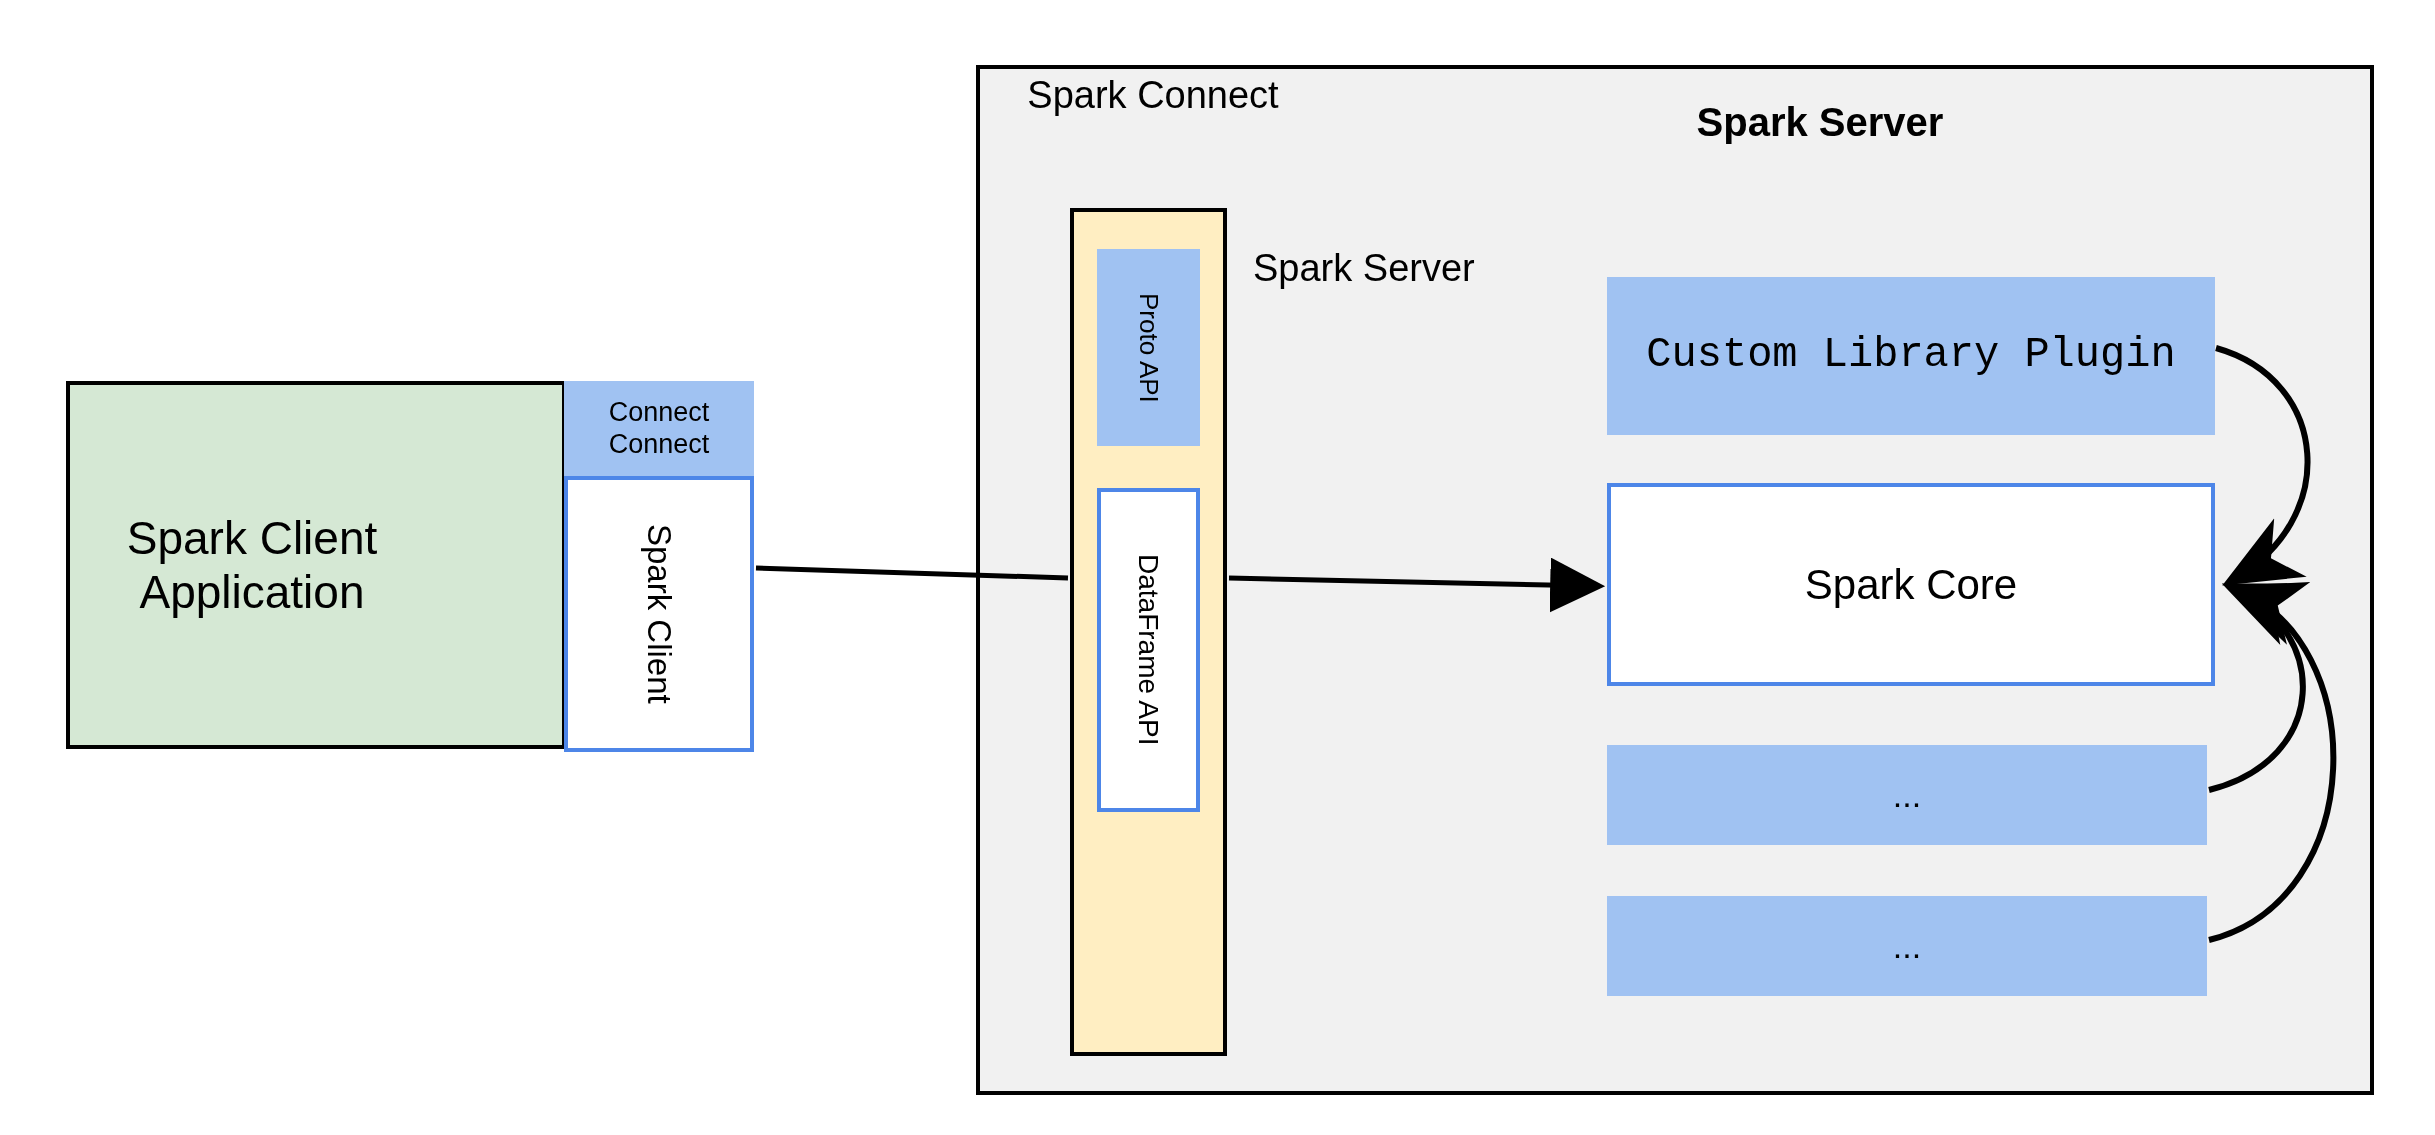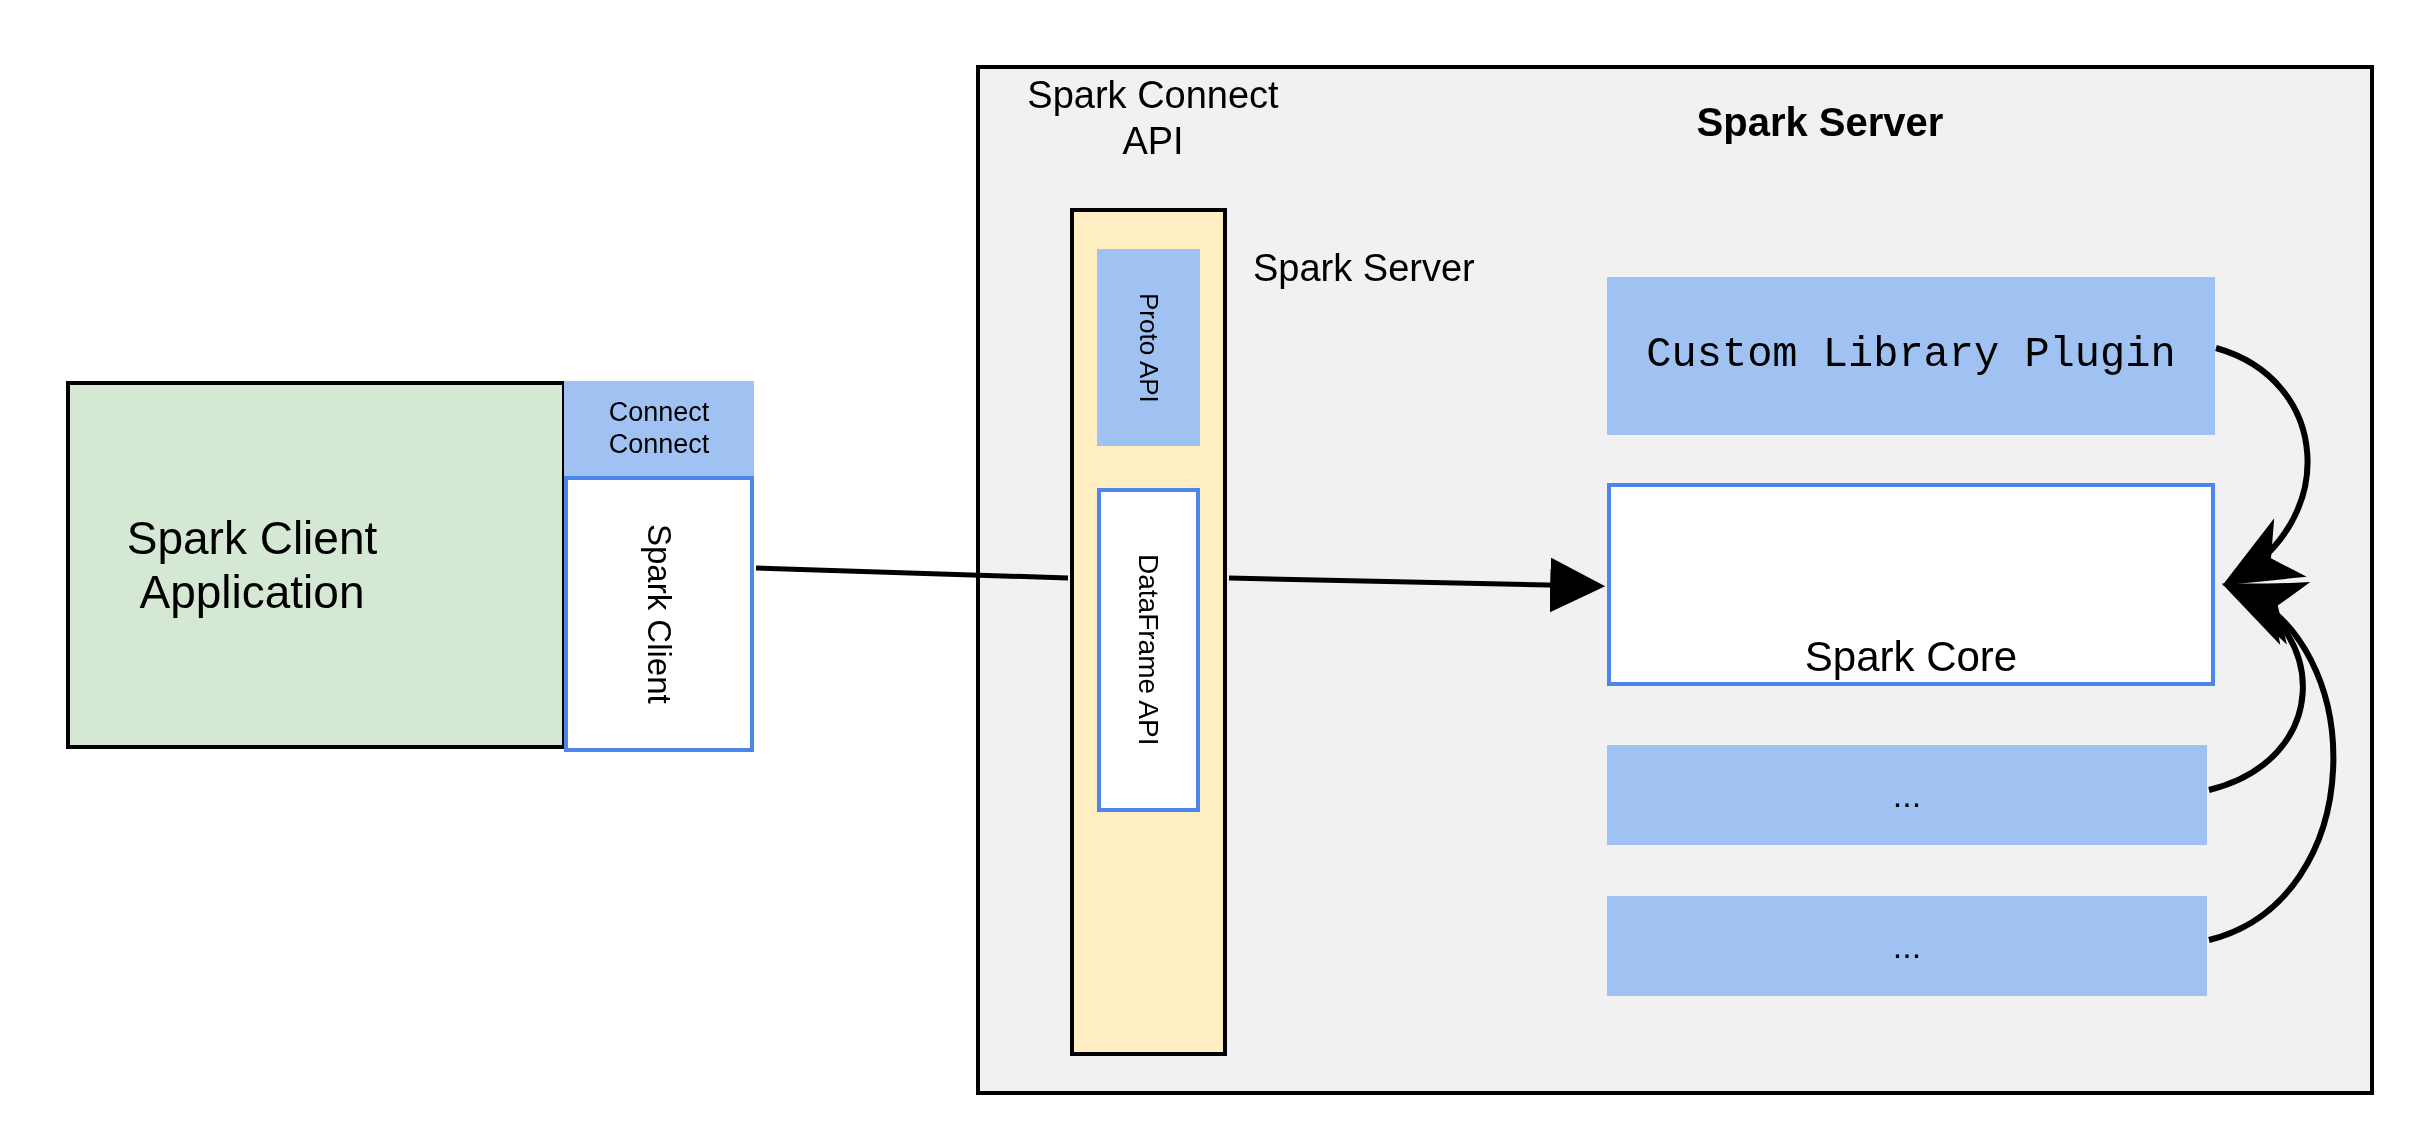--- a/index.html
+++ b/index.html
@@ -174,21 +174,20 @@
 
   #spark-core {
     left: 1607px;
     top: 483px;
     width: 608px;
     height: 203px;
     background: #ffffff;
     border: 4px solid #4d86e8;
     font-size: 42px;
     z-index: 3;
-    align-items: flex-end;
   }
 
   #ellipsis-1 {
     left: 1607px;
     top: 745px;
     width: 600px;
     height: 100px;
     background: #a0c2f2;
     font-size: 34px;
     z-index: 3;
@@ -216,21 +215,20 @@
 </style>
 </head>
 <body>
 
 <div id="canvas">
 
   <div class="box" id="server-panel"></div>
 
   <div id="spark-connect-api-label">
     <div>Spark Connect</div>
-    <div>API</div>
   </div>
 
   <div id="spark-server-title">Spark Server</div>
 
   <div id="server-library-label">
     <div>Spark Server</div>
   </div>
 
   <div class="box" id="client-app">
     <div class="label">

